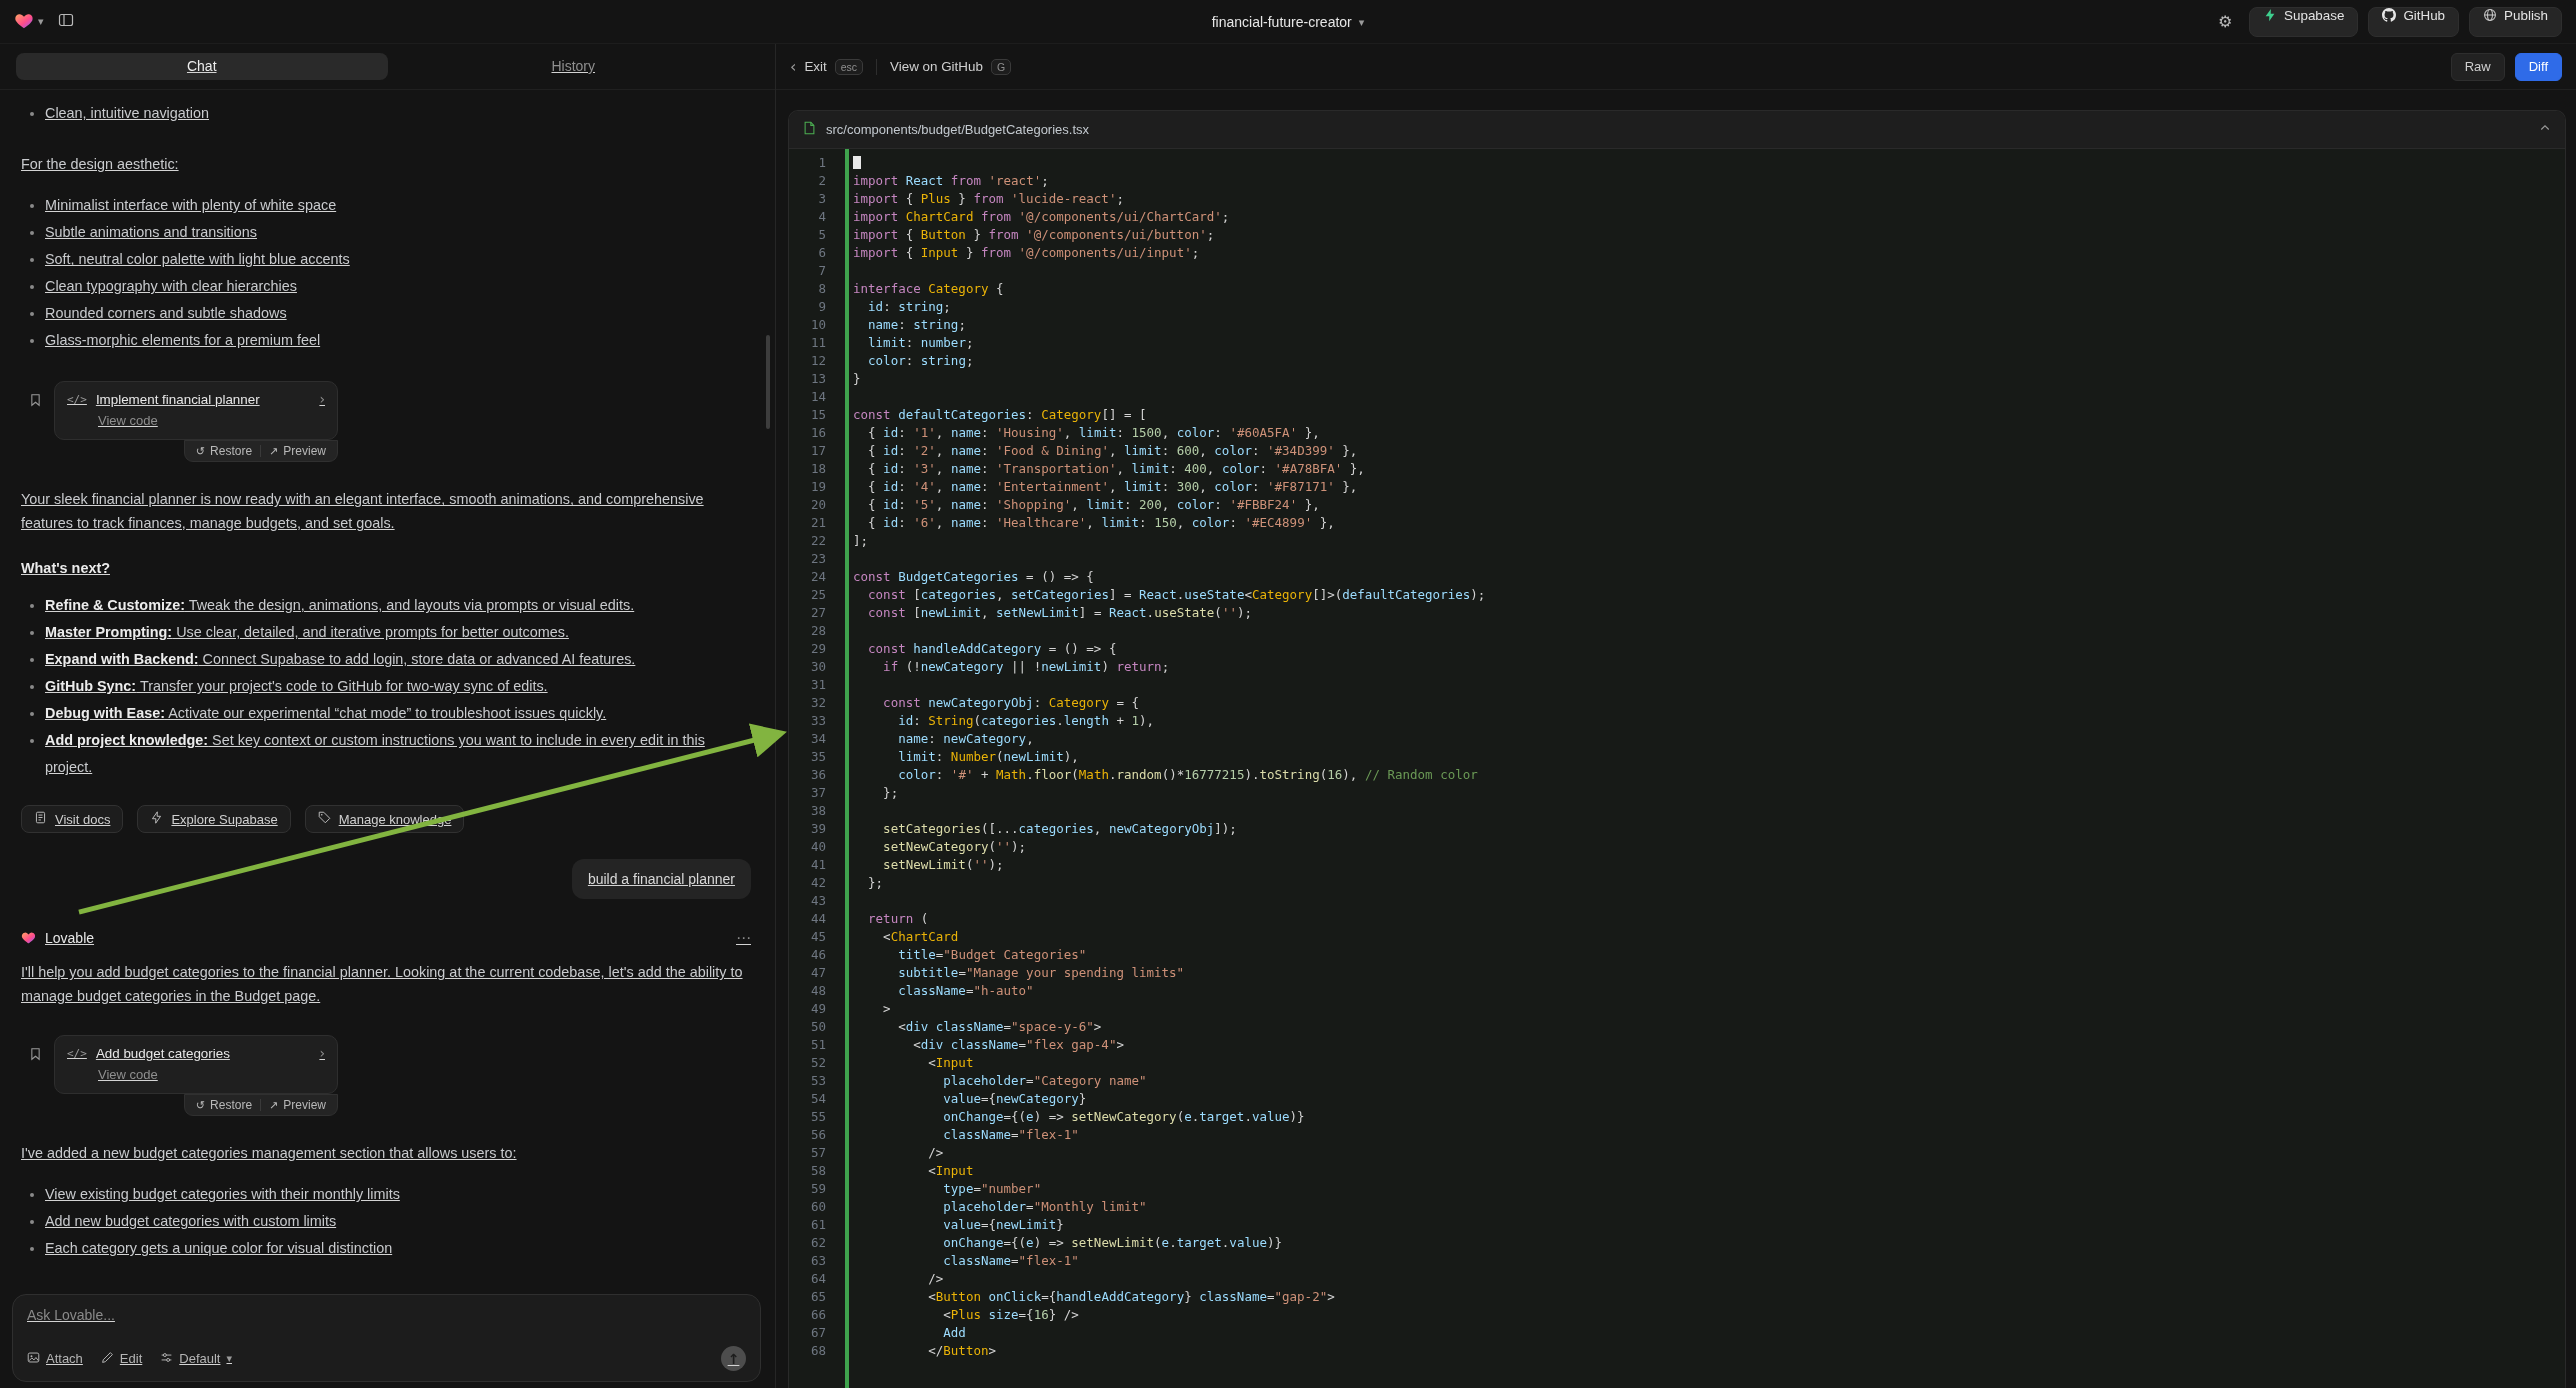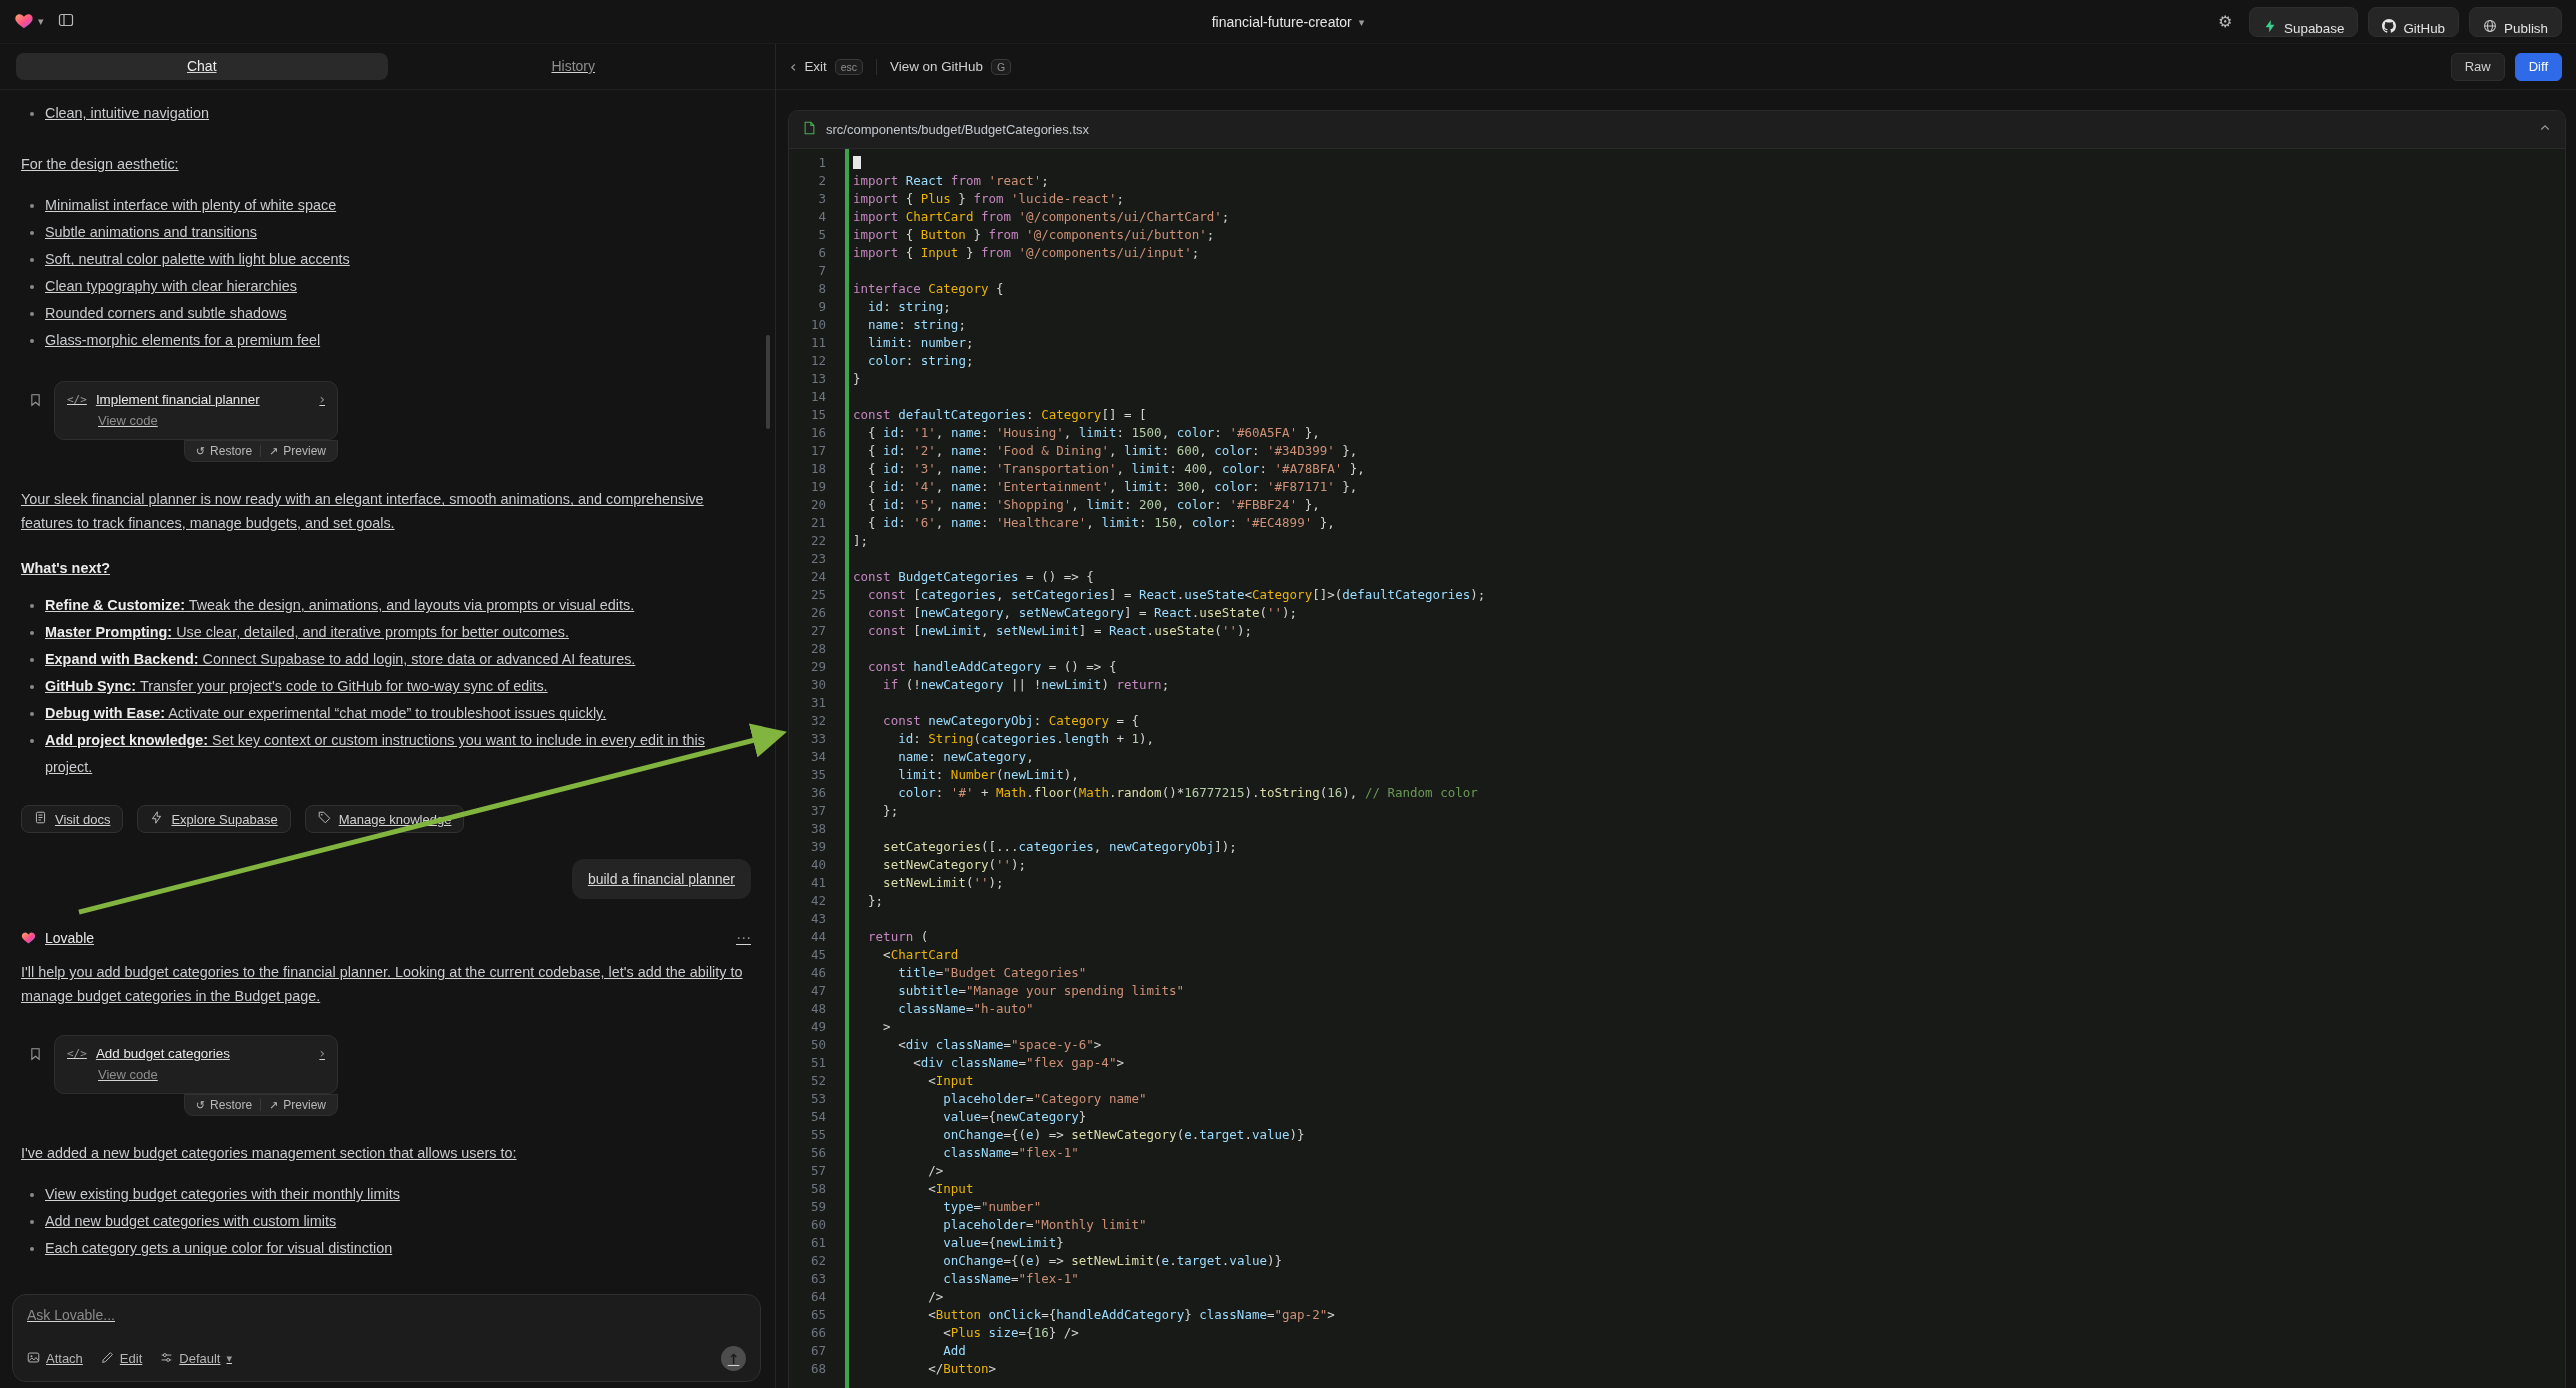--- a/index.html
+++ b/index.html
@@ -18,21 +18,21 @@
   .tb-left { display: flex; align-items: center; gap: 8px; }
   .logo-btn { display:flex; align-items:center; gap:4px; background:none; border:none; }
   .tiny-chev { color:#9a9a9a; font-size:11px; font-family:"DejaVu Sans",sans-serif; }
   .icon-btn { background:none; border:none; display:flex; align-items:center; justify-content:center;
               width:28px; height:28px; border-radius:6px; color:#b9b9b9; }
   .tb-center { position:absolute; left:50%; top:0; transform:translateX(-50%); height:44px;
                display:flex; align-items:center; }
   .project-switch { display:flex; align-items:center; gap:7px; background:none; border:none;
                     color:#e6e6e6; font-size:14px; }
   .tb-right { margin-left:auto; display:flex; align-items:center; gap:10px; }
-  .pill-dark { display:flex; align-items:flex-end; gap:7px; background:#262626; border:1px solid #2e2e2e;
+  .pill-dark { display:flex; align-items:flex-start; gap:7px; background:#262626; border:1px solid #2e2e2e;
                border-radius:8px; height:30px; padding:0 13px; color:#e3e3e3; font-size:13.4px; }
   .gear-glyph { font-family:"DejaVu Sans",sans-serif; font-size:16px; color:#b9b9b9; }
 
   
   .workspace { position:absolute; top:44px; left:0; right:0; bottom:0; display:flex; }
 
   
   .chat-panel { width:776px; border-right:1px solid #262626; display:flex; flex-direction:column; position:relative;text-decoration:underline; }
   .tabs-band { height:46px; border-bottom:1px solid #202020; display:flex; align-items:center; padding:0 16px; flex:none; }
   .segmented { flex:1; display:flex; }
@@ -433,21 +433,20 @@
             <div class="code-row"><span class="ln">16</span><span class="ct">  { <i class="id">id</i>: <i class="st">'1'</i>, <i class="id">name</i>: <i class="st">'Housing'</i>, <i class="id">limit</i>: <i class="nu">1500</i>, <i class="id">color</i>: <i class="st">'#60A5FA'</i> },</span></div>
             <div class="code-row"><span class="ln">17</span><span class="ct">  { <i class="id">id</i>: <i class="st">'2'</i>, <i class="id">name</i>: <i class="st">'Food &amp; Dining'</i>, <i class="id">limit</i>: <i class="nu">600</i>, <i class="id">color</i>: <i class="st">'#34D399'</i> },</span></div>
             <div class="code-row"><span class="ln">18</span><span class="ct">  { <i class="id">id</i>: <i class="st">'3'</i>, <i class="id">name</i>: <i class="st">'Transportation'</i>, <i class="id">limit</i>: <i class="nu">400</i>, <i class="id">color</i>: <i class="st">'#A78BFA'</i> },</span></div>
             <div class="code-row"><span class="ln">19</span><span class="ct">  { <i class="id">id</i>: <i class="st">'4'</i>, <i class="id">name</i>: <i class="st">'Entertainment'</i>, <i class="id">limit</i>: <i class="nu">300</i>, <i class="id">color</i>: <i class="st">'#F87171'</i> },</span></div>
             <div class="code-row"><span class="ln">20</span><span class="ct">  { <i class="id">id</i>: <i class="st">'5'</i>, <i class="id">name</i>: <i class="st">'Shopping'</i>, <i class="id">limit</i>: <i class="nu">200</i>, <i class="id">color</i>: <i class="st">'#FBBF24'</i> },</span></div>
             <div class="code-row"><span class="ln">21</span><span class="ct">  { <i class="id">id</i>: <i class="st">'6'</i>, <i class="id">name</i>: <i class="st">'Healthcare'</i>, <i class="id">limit</i>: <i class="nu">150</i>, <i class="id">color</i>: <i class="st">'#EC4899'</i> },</span></div>
             <div class="code-row"><span class="ln">22</span><span class="ct">];</span></div>
             <div class="code-row"><span class="ln">23</span><span class="ct"></span></div>
             <div class="code-row"><span class="ln">24</span><span class="ct"><i class="kw">const</i> <i class="id">BudgetCategories</i> = () =&gt; {</span></div>
             <div class="code-row"><span class="ln">25</span><span class="ct">  <i class="kw">const</i> [<i class="id">categories</i>, <i class="id">setCategories</i>] = <i class="id">React</i>.<i class="id">useState</i>&lt;<i class="ty">Category</i>[]&gt;(<i class="id">defaultCategories</i>);</span></div>
-            <div class="code-row"><span class="ln">26</span><span class="ct">  <i class="kw">const</i> [<i class="id">newCategory</i>, <i class="id">setNewCategory</i>] = <i class="id">React</i>.<i class="fn">useState</i>(<i class="st">''</i>);</span></div>
             <div class="code-row"><span class="ln">27</span><span class="ct">  <i class="kw">const</i> [<i class="id">newLimit</i>, <i class="id">setNewLimit</i>] = <i class="id">React</i>.<i class="fn">useState</i>(<i class="st">''</i>);</span></div>
             <div class="code-row"><span class="ln">28</span><span class="ct"></span></div>
             <div class="code-row"><span class="ln">29</span><span class="ct">  <i class="kw">const</i> <i class="id">handleAddCategory</i> = () =&gt; {</span></div>
             <div class="code-row"><span class="ln">30</span><span class="ct">    <i class="kw">if</i> (!<i class="id">newCategory</i> || !<i class="id">newLimit</i>) <i class="kw">return</i>;</span></div>
             <div class="code-row"><span class="ln">31</span><span class="ct"></span></div>
             <div class="code-row"><span class="ln">32</span><span class="ct">    <i class="kw">const</i> <i class="id">newCategoryObj</i>: <i class="ty">Category</i> = {</span></div>
             <div class="code-row"><span class="ln">33</span><span class="ct">      <i class="id">id</i>: <i class="ty">String</i>(<i class="id">categories</i>.<i class="id">length</i> + <i class="nu">1</i>),</span></div>
             <div class="code-row"><span class="ln">34</span><span class="ct">      <i class="id">name</i>: <i class="id">newCategory</i>,</span></div>
             <div class="code-row"><span class="ln">35</span><span class="ct">      <i class="id">limit</i>: <i class="ty">Number</i>(<i class="id">newLimit</i>),</span></div>
             <div class="code-row"><span class="ln">36</span><span class="ct">      <i class="id">color</i>: <i class="st">'#'</i> + <i class="ty">Math</i>.<i class="fn">floor</i>(<i class="ty">Math</i>.<i class="fn">random</i>()*<i class="nu">16777215</i>).<i class="fn">toString</i>(<i class="nu">16</i>), <i class="cm">// Random color</i></span></div>

